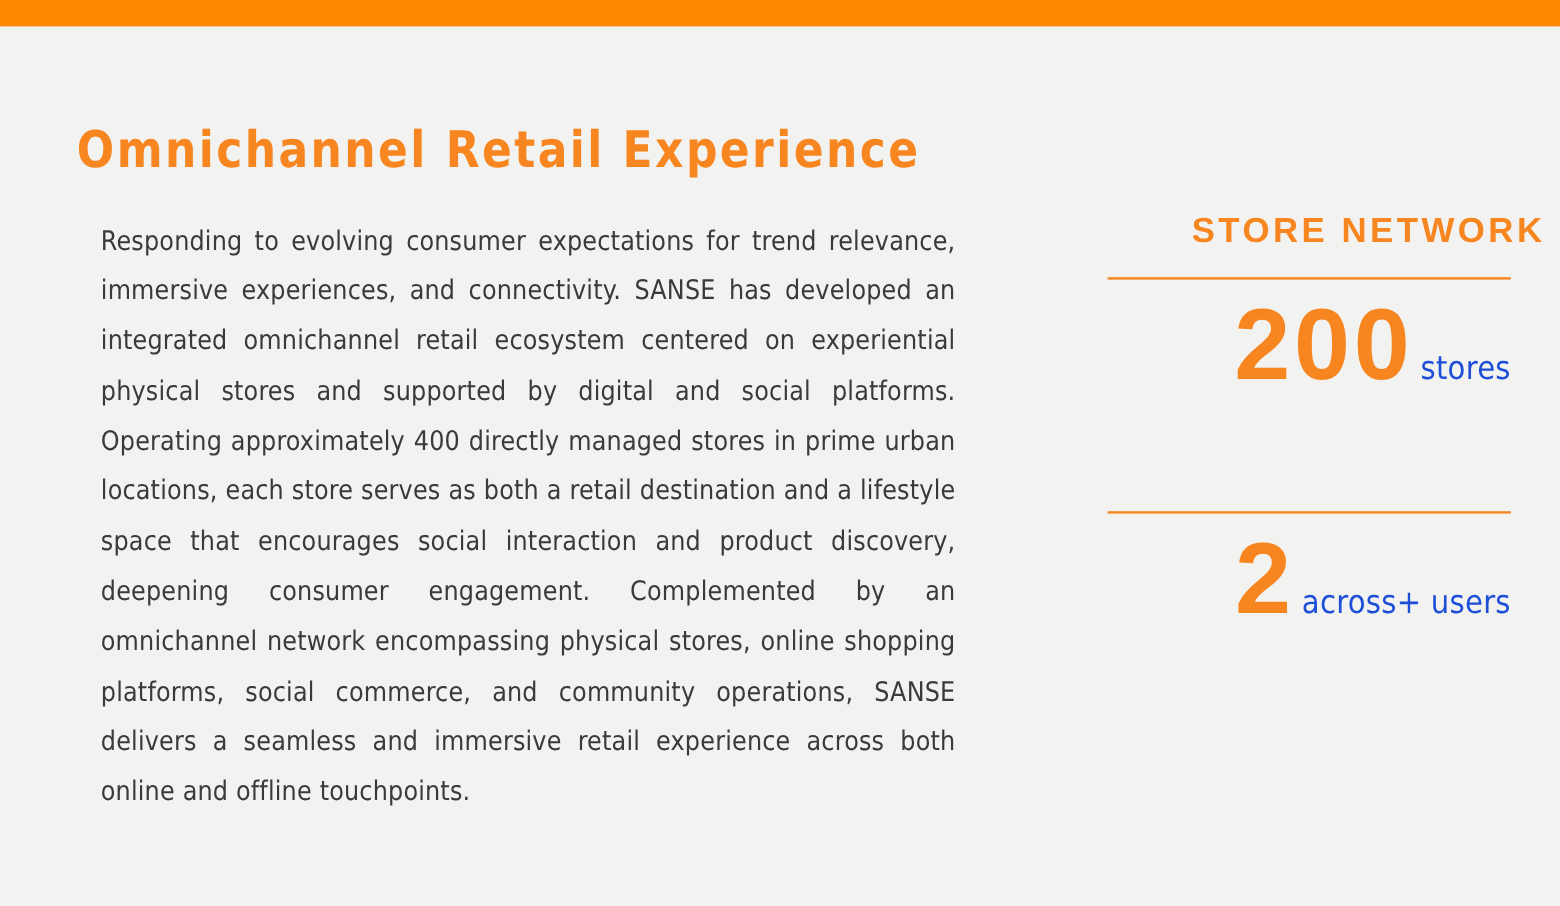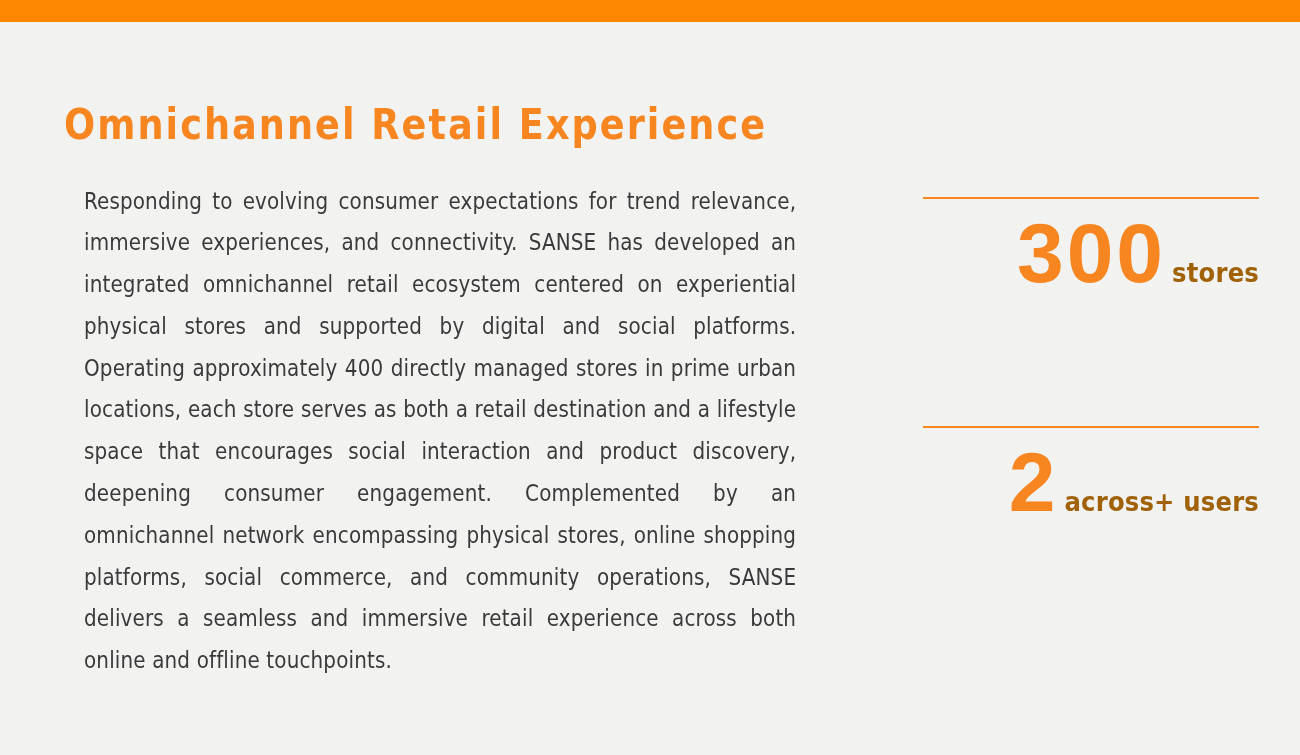--- a/index.html
+++ b/index.html
@@ -98,40 +98,41 @@
     font-weight: bold;
     color: #f78620;
     letter-spacing: 3px;
     line-height: 92px;
     vertical-align: baseline;
   }
 
   .stat-unit {
     font-family: "DejaVu Sans Condensed", "Liberation Sans Narrow", "Liberation Sans", sans-serif;
     font-size: 27px;
-    font-weight: bold;
-    color: #a16207;
+    font-weight: normal;
+    color: #1d4ed8;
     letter-spacing: 0.2px;
     vertical-align: baseline;
     margin-left: 6px;
   }
 </style>
 </head>
 <body>
 
 <div id="top-bar"></div>
 
 <h1 id="page-title">Omnichannel Retail Experience</h1>
 
 <p id="body-copy">Responding to evolving consumer expectations for trend relevance, immersive experiences, and connectivity. SANSE has developed an integrated omnichannel retail ecosystem centered on experiential physical stores and supported by digital and social platforms. Operating approximately 400 directly managed stores in prime urban locations, each store serves as both a retail destination and a lifestyle space that encourages social interaction and product discovery, deepening consumer engagement. Complemented by an omnichannel network encompassing physical stores, online shopping platforms, social commerce, and community operations, SANSE delivers a seamless and immersive retail experience across both online and offline touchpoints.</p>
 
 <div class="stat-block" id="stat-block-0">
+  <div class="stat-label">STORE NETWORK</div>
   <div class="stat-rule"></div>
   <div class="stat-value-row">
-    <span class="stat-number">300</span><span class="stat-unit">stores</span>
+    <span class="stat-number">200</span><span class="stat-unit">stores</span>
   </div>
 </div>
 
 <div class="stat-block" id="stat-block-1">
   <div class="stat-rule"></div>
   <div class="stat-value-row">
     <span class="stat-number">2</span><span class="stat-unit">across+ users</span>
   </div>
 </div>
 

